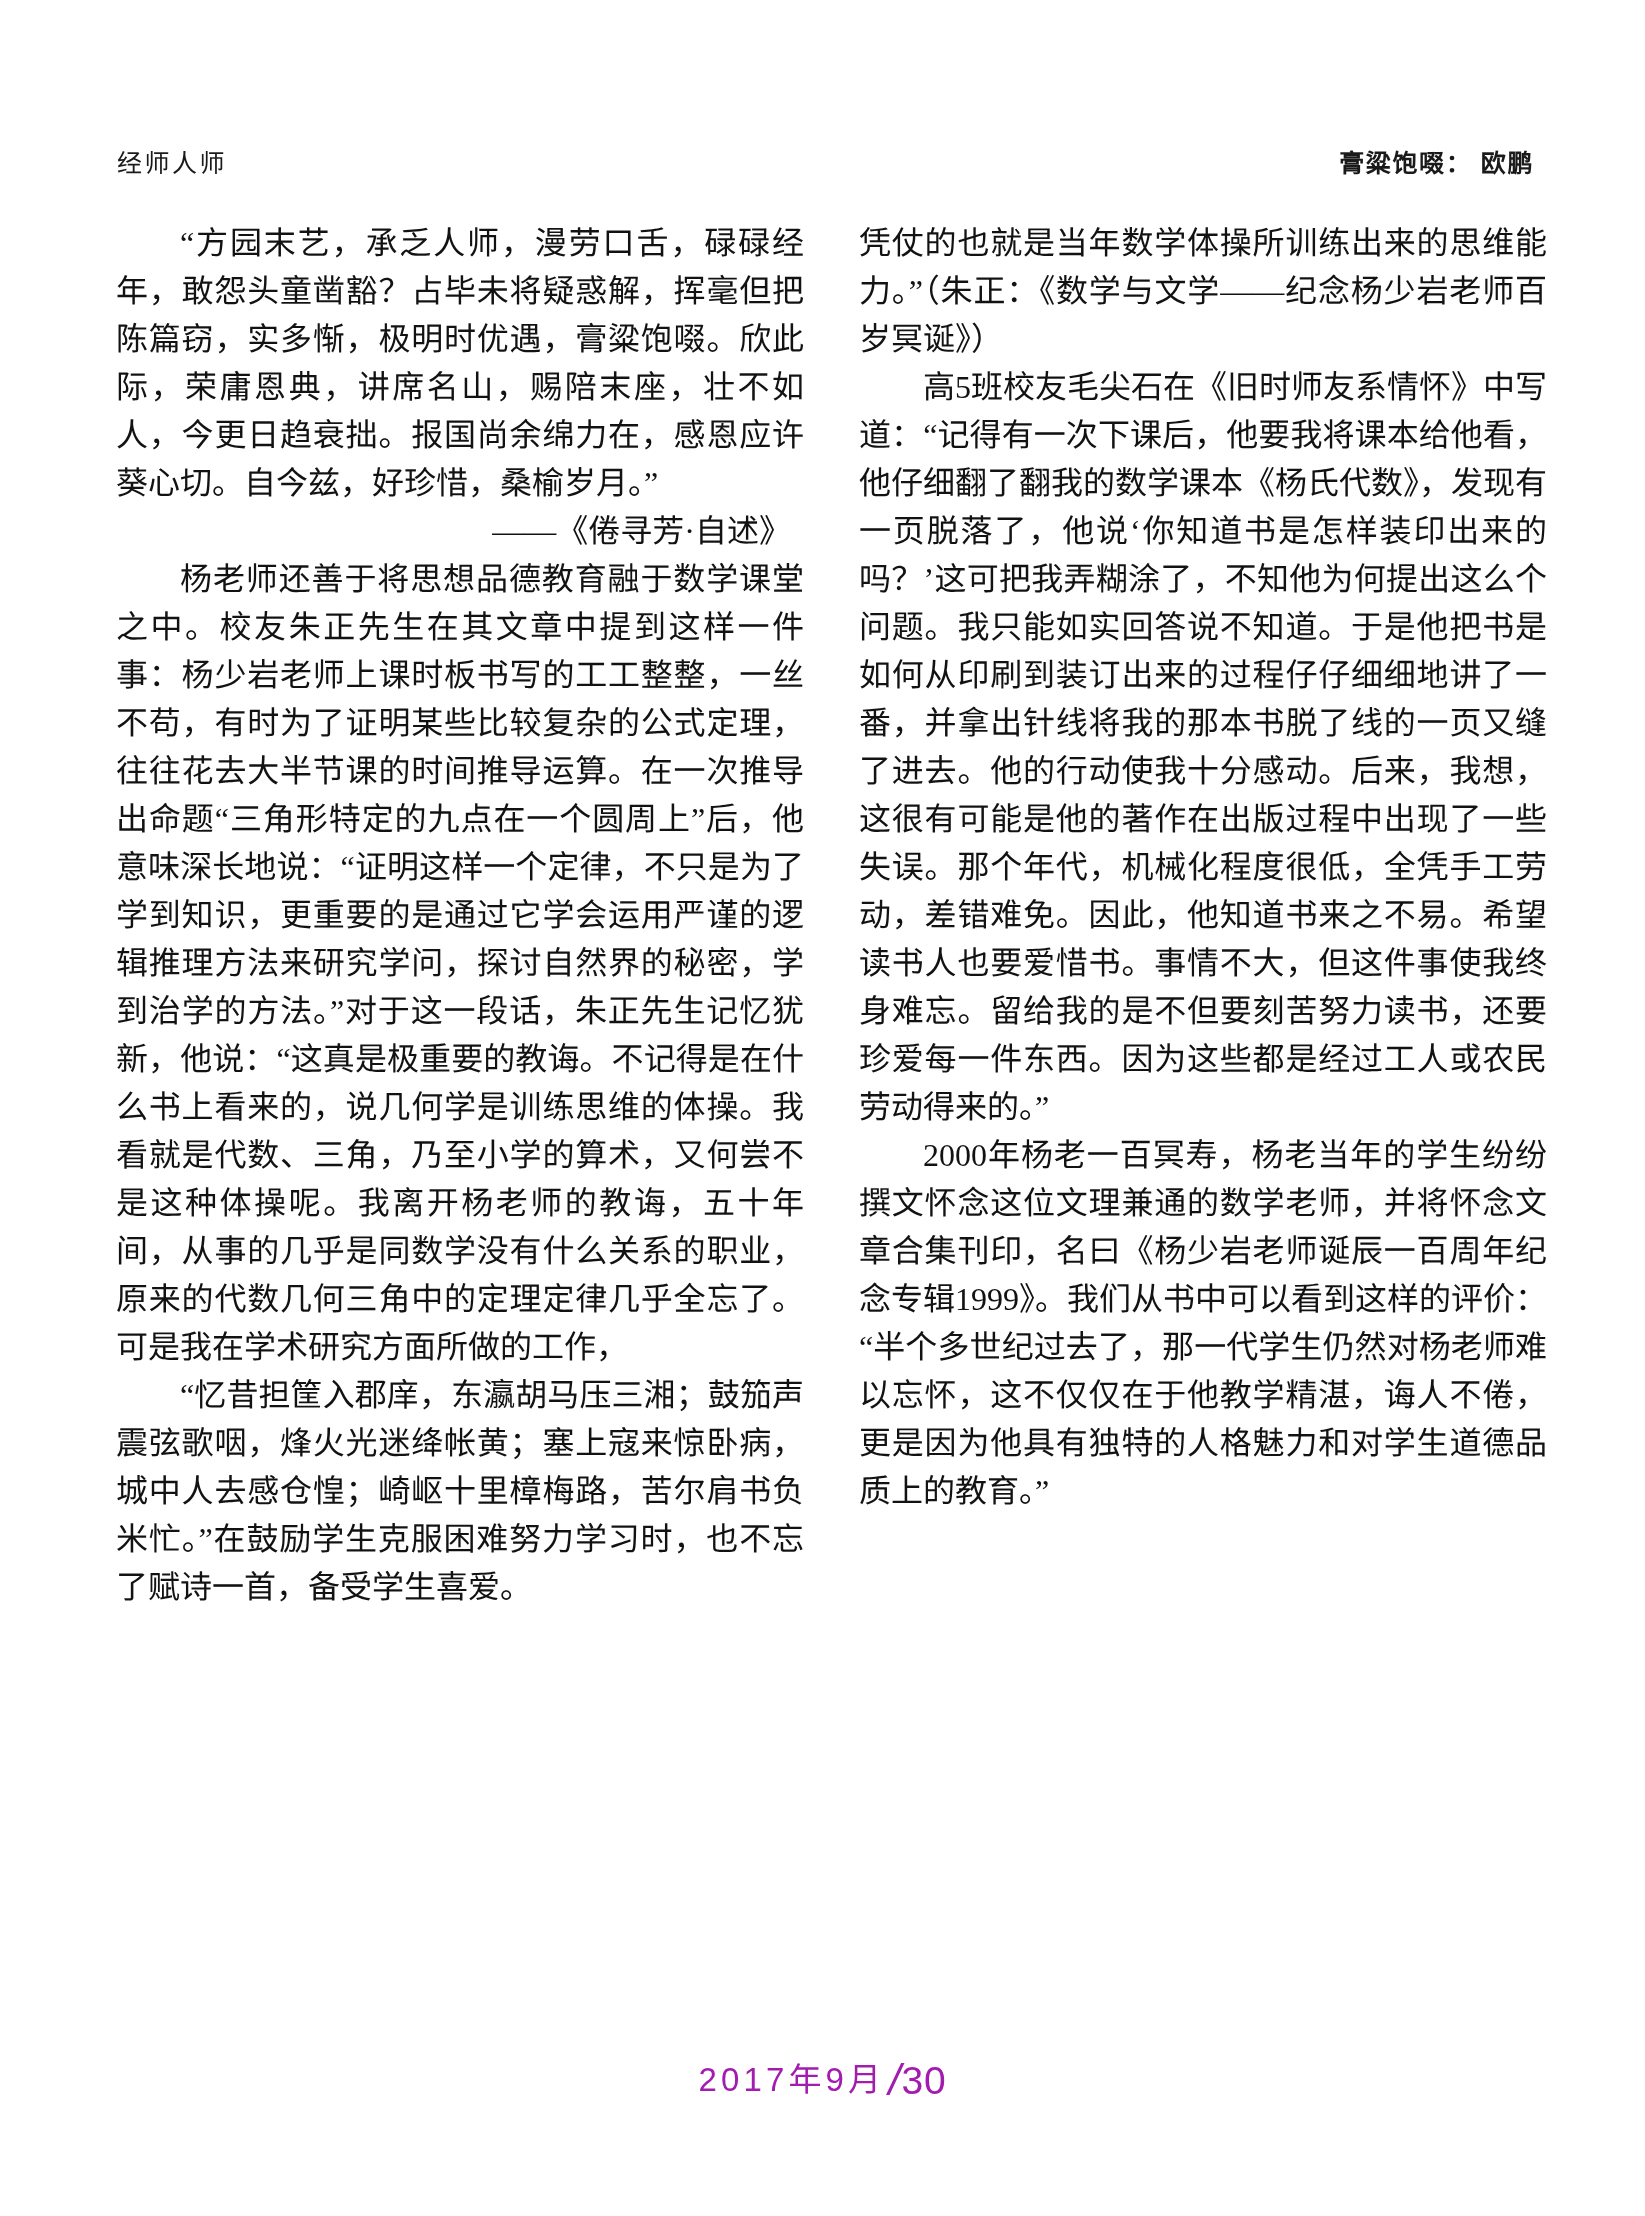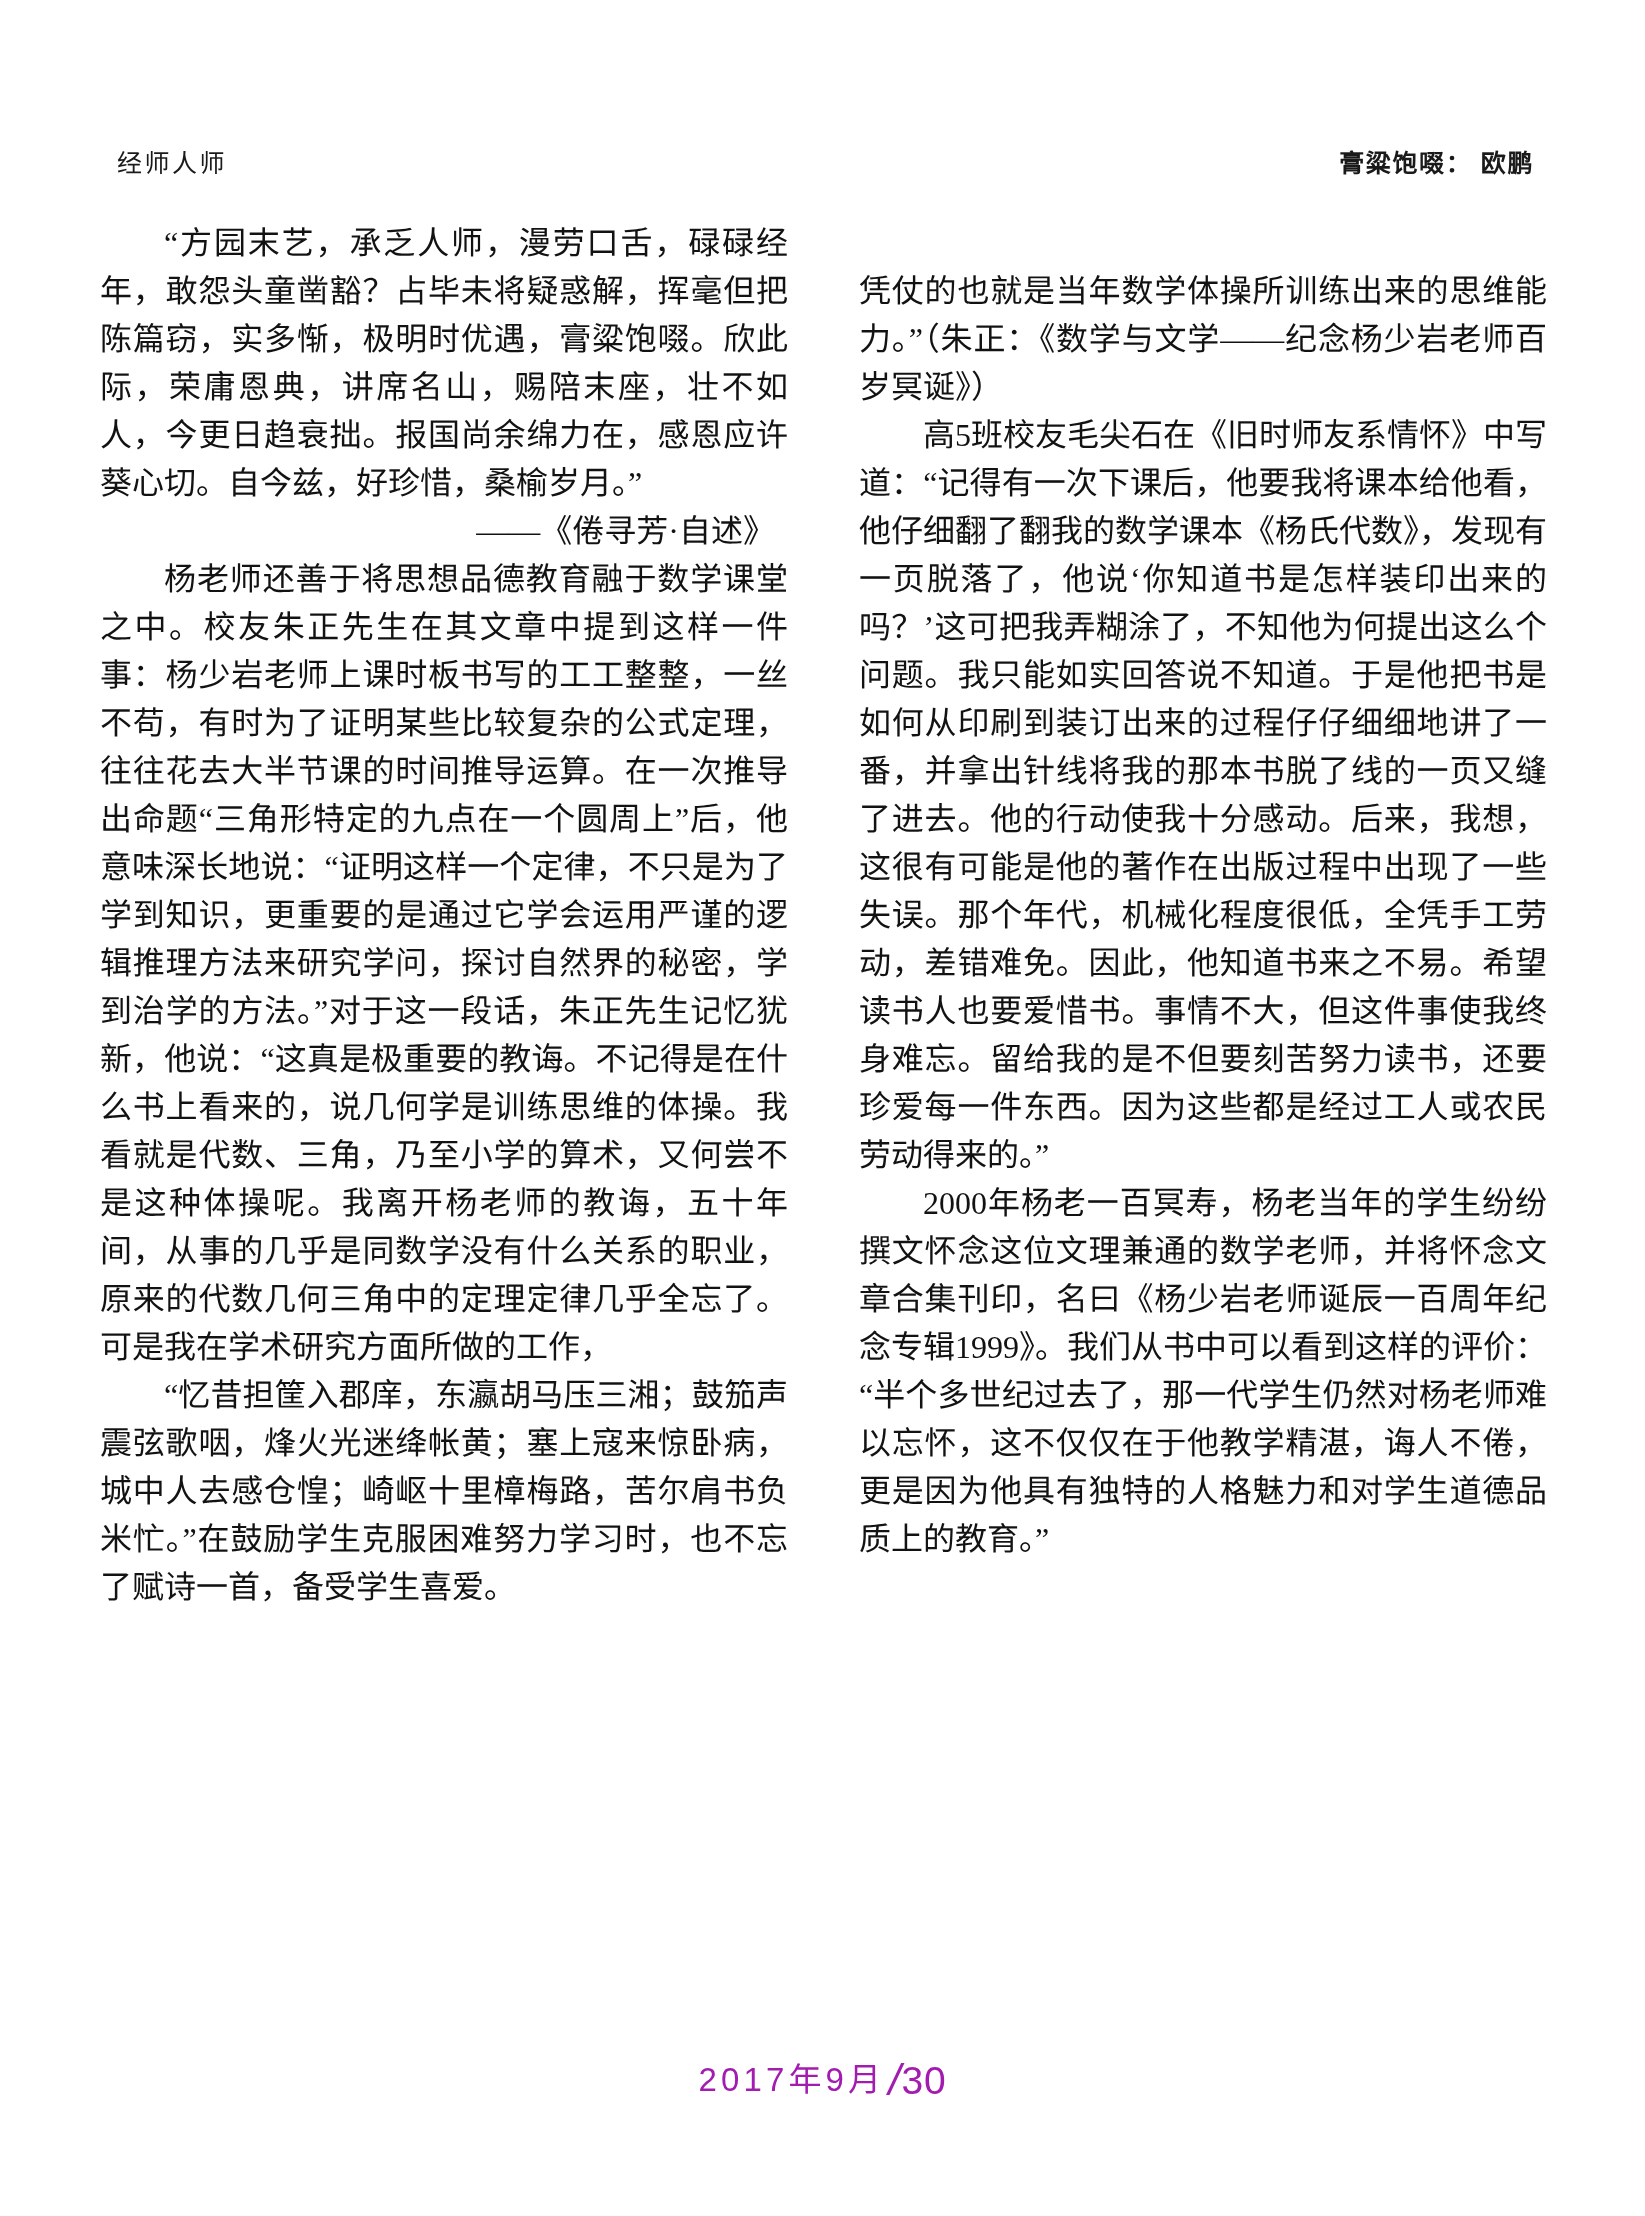--- a/index.html
+++ b/index.html
@@ -38,22 +38,22 @@
   }
   .column {
     position: absolute;
     top: 219px;
     width: 688px;
     font-size: 32px;
     line-height: 48px;
     text-align: justify;
     color: #121212;
   }
-  .column-left  { left: 100px; }
-  .column-right { left: 859px; margin-top: 48px; }
+  .column-left  { left: 116px; }
+  .column-right { left: 859px; }
   .column p { margin: 0; padding: 0; }
   .column p.indent { text-indent: 2em; }
   .column p.attribution {
     text-align: right;
     text-indent: 0;
     padding-right: 13px;
   }
   .footer {
     position: absolute;
     top: 2053px;

